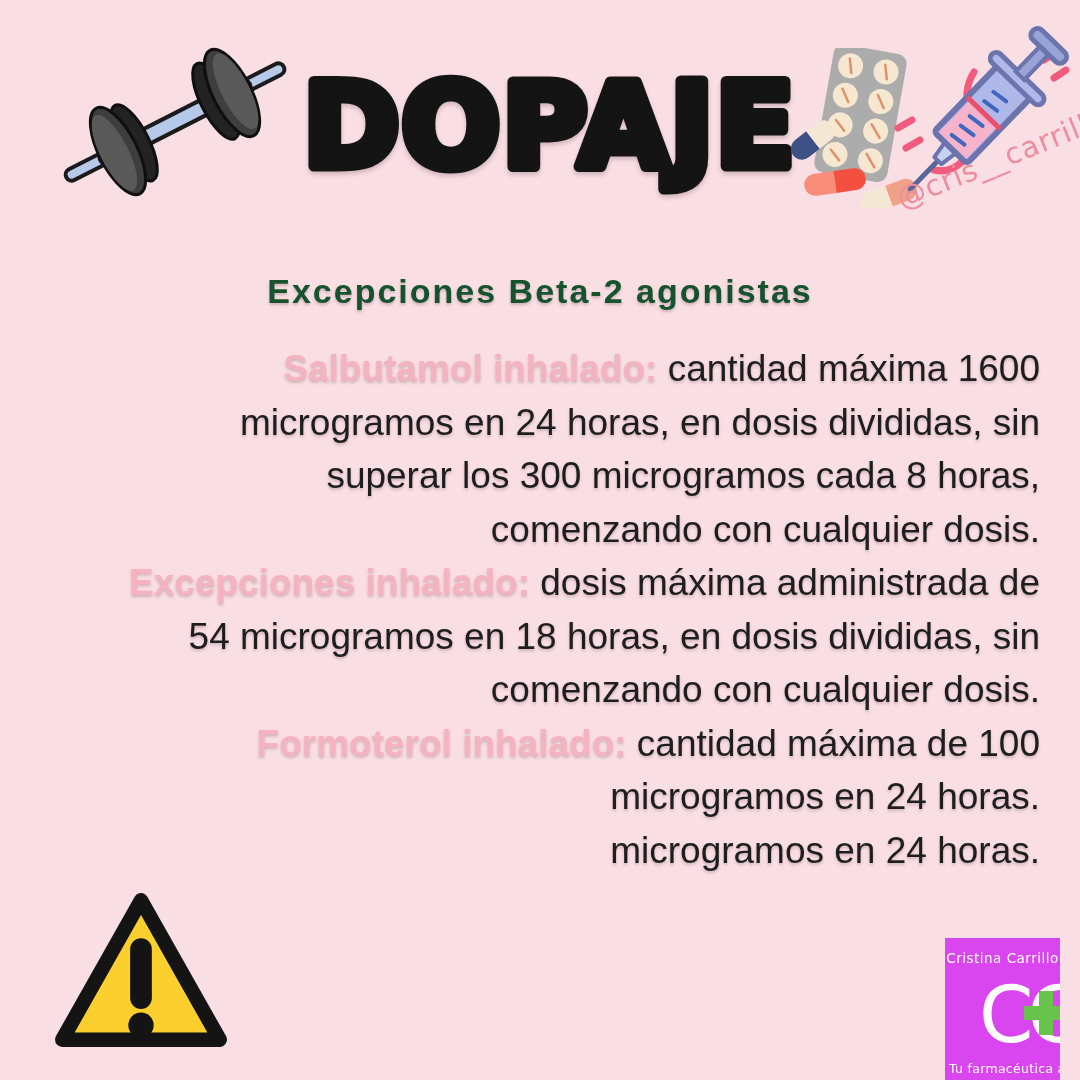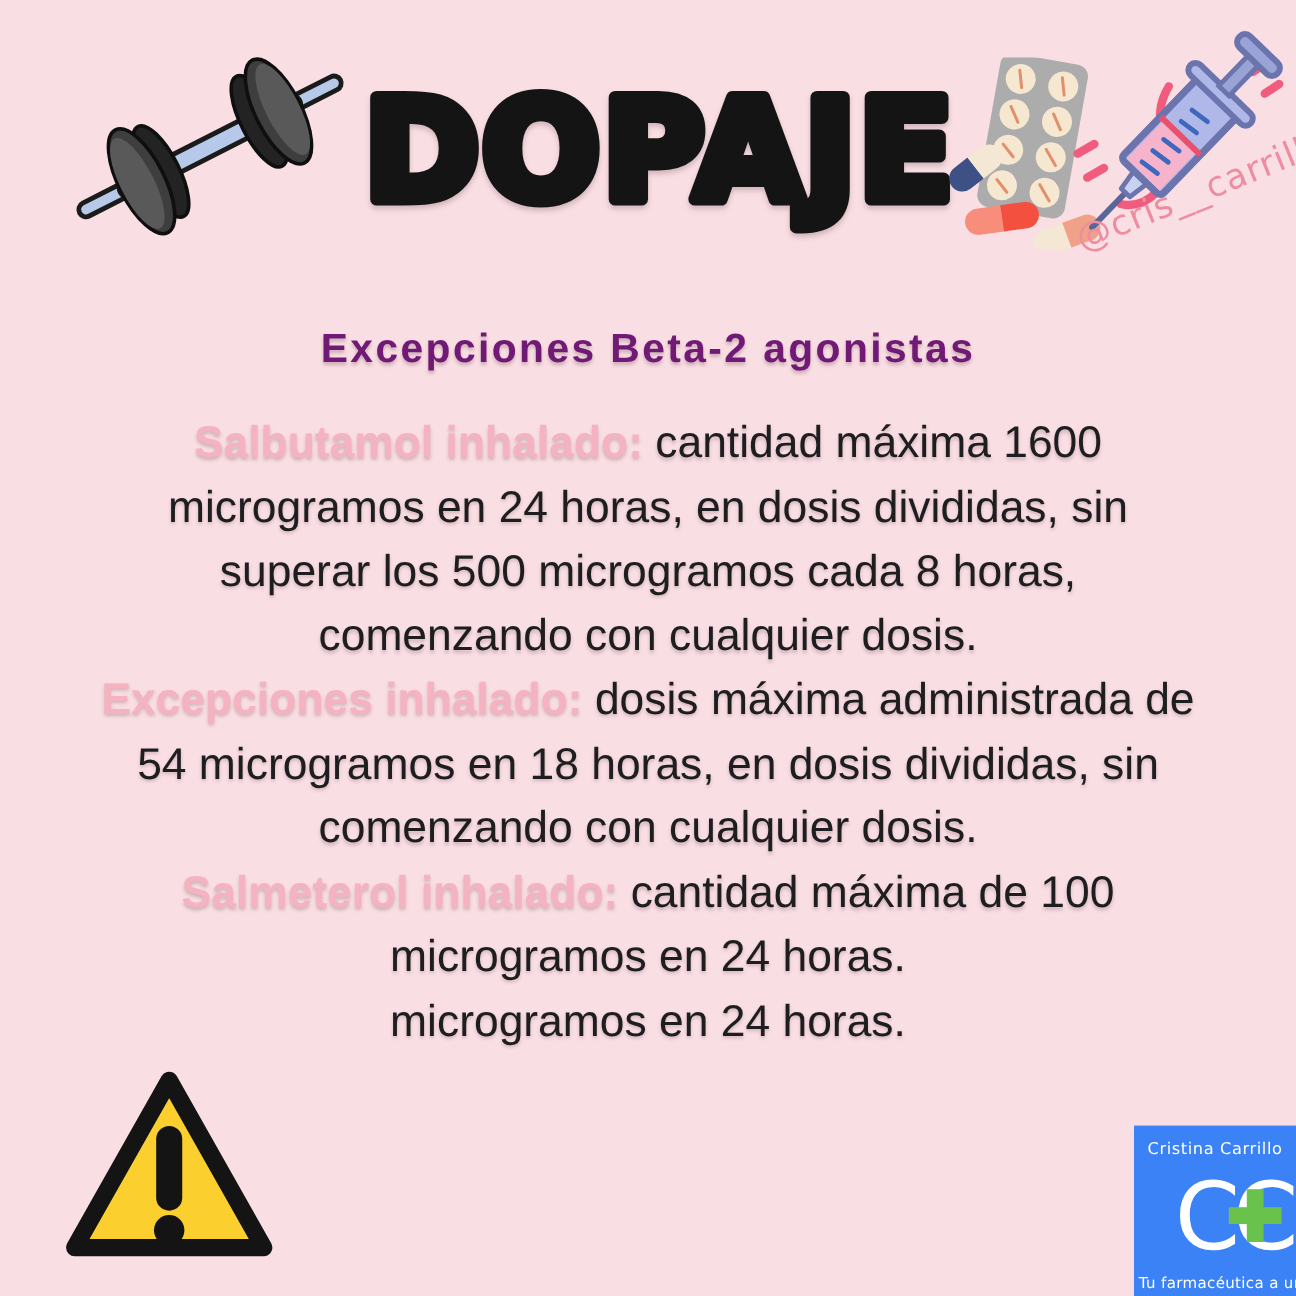--- a/index.html
+++ b/index.html
@@ -10,33 +10,33 @@
   
   .title-svg{left:285px;top:48px;width:530px;height:160px;
              filter:drop-shadow(0 3px 2px rgba(90,60,70,.25));}
 
   
   .handle{left:898px;top:183px;width:240px;color:#EE8CA0;font-size:29px;
           font-family:"DejaVu Sans",sans-serif;transform:rotate(-22deg);
           transform-origin:left center;letter-spacing:1px;}
 
   
-  .heading{top:272px;left:0;width:1080px;text-align:center;color:#701a75;
+  .heading{top:272px;left:0;width:1080px;text-align:center;color:#14532d;
            font-size:34px;font-weight:700;letter-spacing:2px;
            text-shadow:0 2px 3px rgba(101,67,79,.3);}
 
   
-  .body-text{top:342px;left:40px;width:1000px;text-align:center;
+  .body-text{top:342px;left:40px;width:1000px;text-align:right;
              color:#1E1E20;font-size:37px;line-height:53.5px;
              text-shadow:0 2px 3px rgba(101,67,79,.28);}
   .line{white-space:nowrap;}
   .drug{color:#F5B2C0;font-weight:700;}
 
   
-  .logo{left:945px;top:938px;width:135px;height:142px;background:#3b82f6;
+  .logo{left:945px;top:938px;width:115px;height:142px;background:#d946ef;
         overflow:hidden;color:#fff;text-decoration:underline;}
   .logo .brand-name{position:absolute;top:12px;left:0;width:100%;text-align:center;
         font-size:13.5px;letter-spacing:.5px;font-family:"DejaVu Sans",sans-serif;}
   .logo .initials{position:absolute;top:38px;left:34px;font-size:78px;line-height:78px;
         letter-spacing:-6px;font-family:"DejaVu Sans",sans-serif;font-weight:400;}
   .logo .plus{position:absolute;left:79px;top:53px;width:44px;height:44px;}
   .logo .plus i{position:absolute;background:#68C24C;display:block;}
   .logo .plus .h{left:0;top:15px;width:44px;height:14px;}
   .logo .plus .v{left:15px;top:0;width:14px;height:44px;}
   .logo .tagline{position:absolute;bottom:4px;left:4px;white-space:nowrap;
@@ -141,30 +141,30 @@
 </div>
 
 <div class="abs handle">@cris__carrillo</div>
 
 <div class="abs heading">Excepciones Beta-2 agonistas</div>
 
 <div class="abs body-text">
   <div>
     <div class="line"><span class="drug">Salbutamol inhalado:</span> <span>cantidad máxima 1600</span></div>
     <div class="line">microgramos en 24 horas, en dosis divididas, sin</div>
-    <div class="line">superar los 500 microgramos cada 8 horas,</div>
+    <div class="line">superar los 300 microgramos cada 8 horas,</div>
     <div class="line">comenzando con cualquier dosis.</div>
   </div>
   <div>
     <div class="line"><span class="drug">Excepciones inhalado:</span> <span>dosis máxima administrada de</span></div>
     <div class="line">54 microgramos en 18 horas, en dosis divididas, sin</div>
     <div class="line">comenzando con cualquier dosis.</div>
   </div>
   <div>
-    <div class="line"><span class="drug">Salmeterol inhalado:</span> <span>cantidad máxima de 100</span></div>
+    <div class="line"><span class="drug">Formoterol inhalado:</span> <span>cantidad máxima de 100</span></div>
     <div class="line">microgramos en 24 horas.</div>
   </div>
   <div>
     <div class="line">microgramos en 24 horas.</div>
   </div>
 </div>
 
 <div class="abs warning">
   <svg width="190" height="185" viewBox="0 0 210 200">
     <polygon points="105,18 192,172 18,172" fill="#FBCF2E" stroke="#141414" stroke-width="16" stroke-linejoin="round"></polygon>

